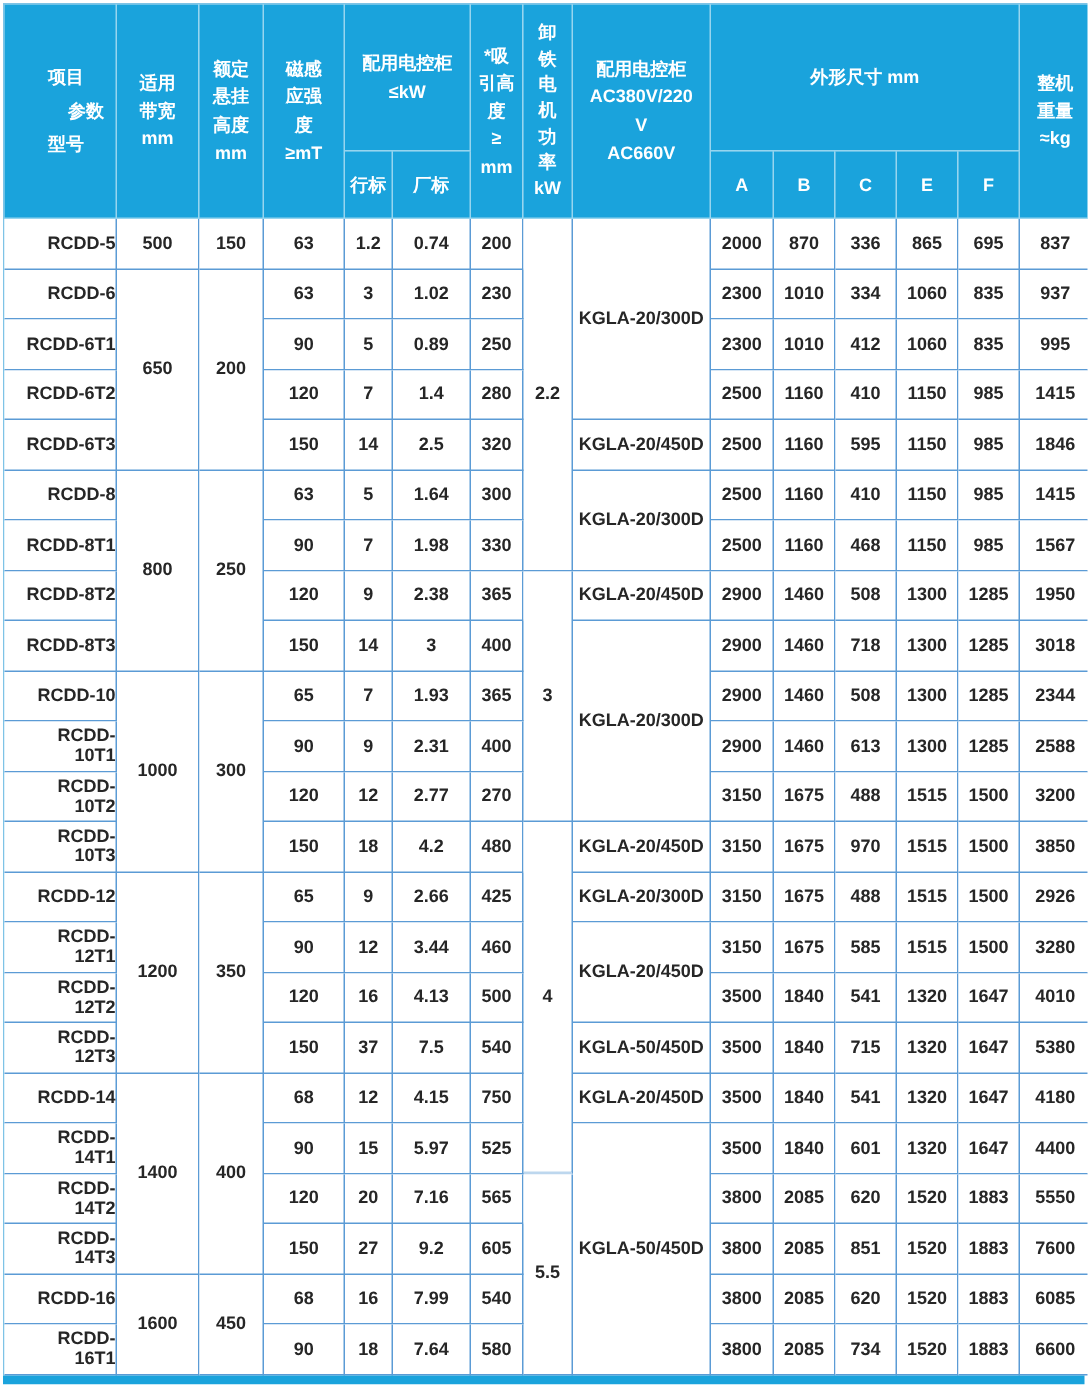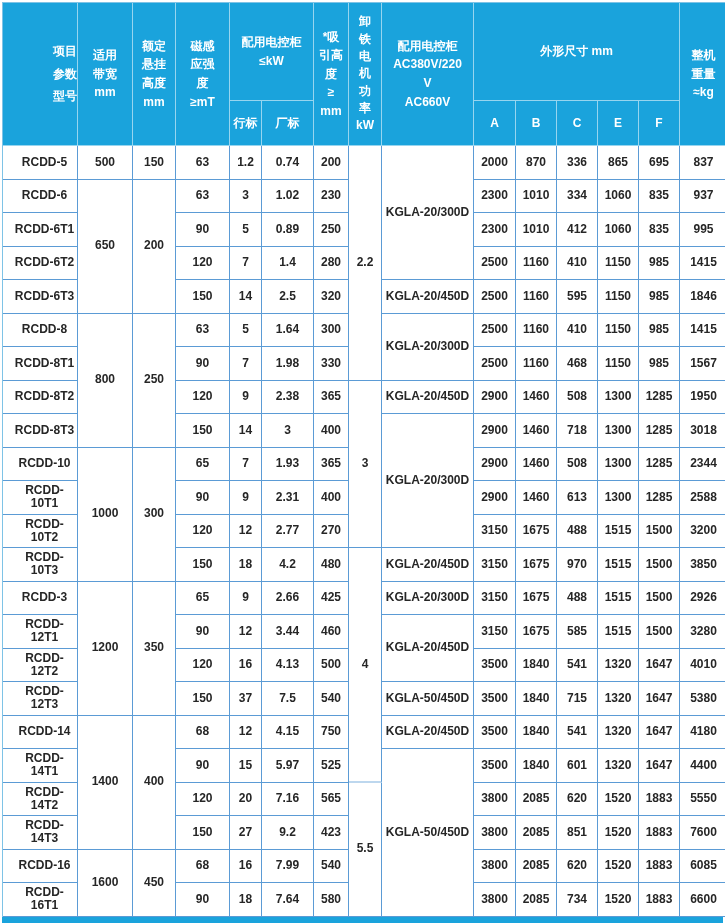--- a/index.html
+++ b/index.html
@@ -16,31 +16,31 @@
   
   thead th{
     background:#1aa3dc;color:#ffffff;font-weight:700;font-size:12px;
     text-align:center;vertical-align:middle;padding:0;
     border-right:1px solid rgba(255,255,255,.55);
     border-bottom:1px solid rgba(255,255,255,.55);
     white-space:pre-line;line-height:1.55;
   }
   thead tr.h1{height:98px;}
   thead tr.h2{height:45px;}
-  th.corner{white-space:pre;text-align:right;padding-left:8px;line-height:1.9;}
+  th.corner{white-space:pre;text-align:center;padding-left:8px;line-height:1.9;}
   th.tight{line-height:1.45;}
   
   tbody td{
     background:#ffffff;color:#262626;font-weight:700;font-size:12px;
     text-align:center;vertical-align:middle;padding:0;
     border-right:1px solid #5b9bd5;border-bottom:1px solid #5b9bd5;
     line-height:1.1;
   }
   tbody tr{height:33.5px;}
-  tbody td.model{text-align:center;padding-left:9px;}
+  tbody td.model{text-align:right;padding-left:9px;}
   tbody td.light-bottom{border-bottom:2px solid #bdd7ee;}
   .footer-bar{width:721px;height:6px;background:#1aa3dc;}
 </style>
 </head>
 <body>
 
 <div class="page">
   <table class="spec">
     <colgroup>
       <col style="width:75px">
@@ -289,21 +289,21 @@
           <td class="light-bottom" rowspan="7">4</td>
           <td rowspan="1">KGLA-20/450D</td>
           <td>3150</td>
           <td>1675</td>
           <td>970</td>
           <td>1515</td>
           <td>1500</td>
           <td>3850</td>
         </tr>
         <tr>
-          <td class="model">RCDD-3</td>
+          <td class="model">RCDD-12</td>
           <td rowspan="4">1200</td>
           <td rowspan="4">350</td>
           <td>65</td>
           <td>9</td>
           <td>2.66</td>
           <td>425</td>
           <td rowspan="1">KGLA-20/300D</td>
           <td>3150</td>
           <td>1675</td>
           <td>488</td>
@@ -394,21 +394,21 @@
           <td>620</td>
           <td>1520</td>
           <td>1883</td>
           <td>5550</td>
         </tr>
         <tr>
           <td class="model">RCDD-14T3</td>
           <td>150</td>
           <td>27</td>
           <td>9.2</td>
-          <td>423</td>
+          <td>605</td>
           <td>3800</td>
           <td>2085</td>
           <td>851</td>
           <td>1520</td>
           <td>1883</td>
           <td>7600</td>
         </tr>
         <tr>
           <td class="model">RCDD-16</td>
           <td rowspan="2">1600</td>

